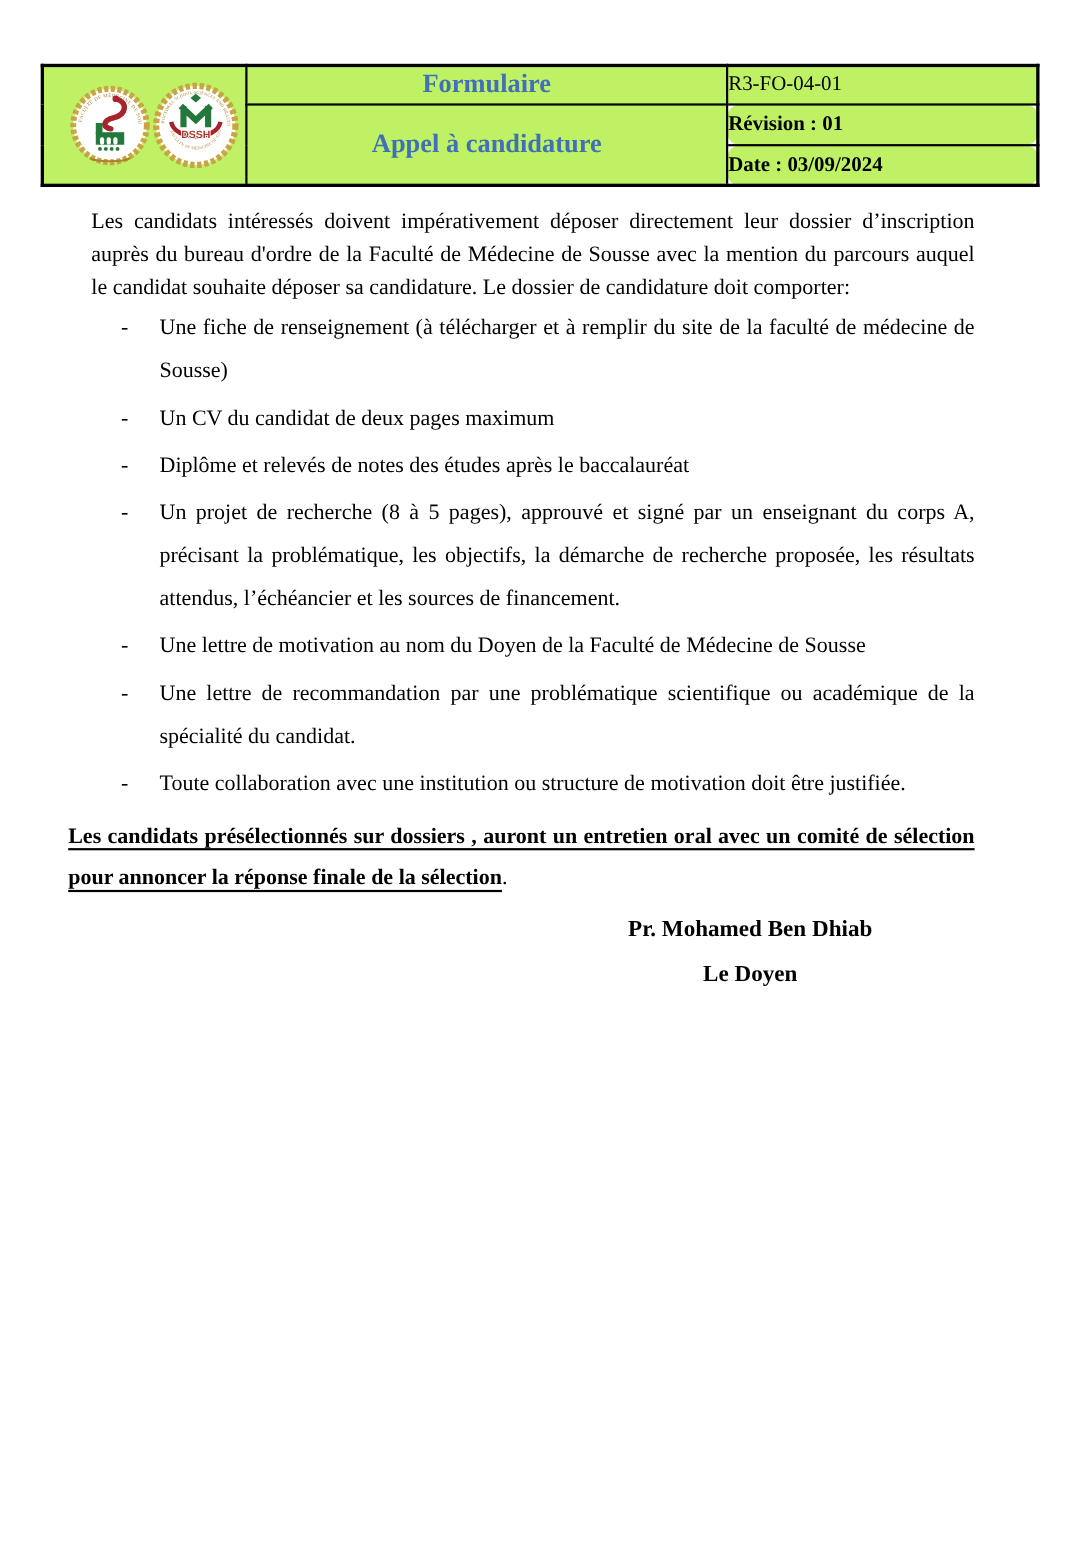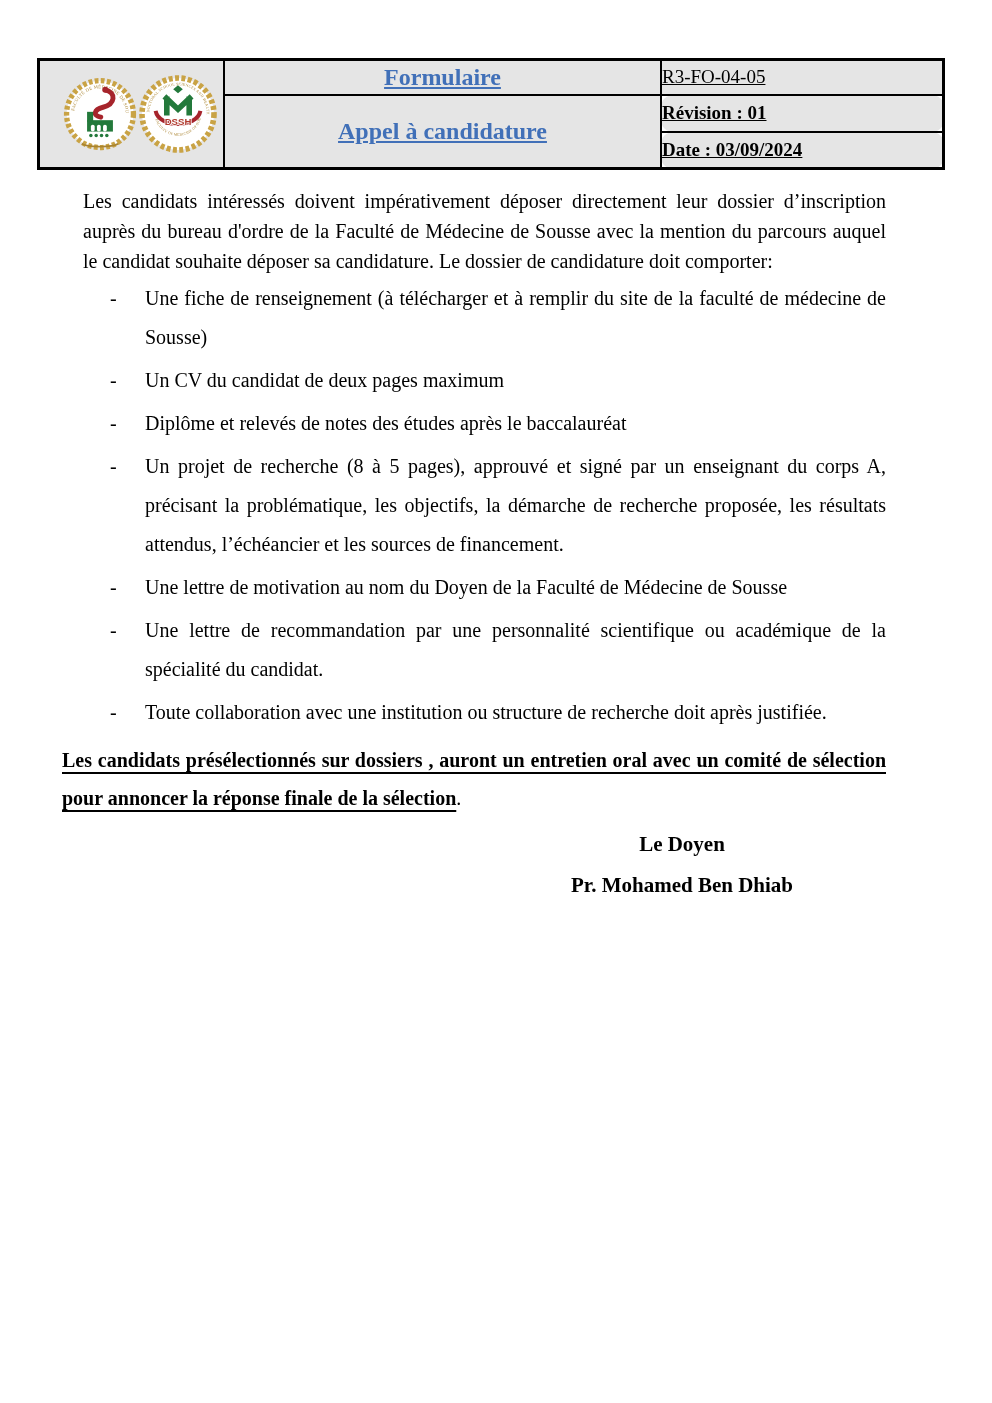--- a/index.html
+++ b/index.html
@@ -10,21 +10,21 @@
     font-family:"Liberation Serif","DejaVu Serif",serif;
     color:#000;
     overflow:hidden;
   }
   
   .header-table{
     position:absolute;left:37px;top:58px;
     width:898px;border-collapse:collapse;table-layout:fixed;
     border:3px solid #000;
   }
-  .header-table td{border:2.5px solid #000;padding:0;background:#e5e5e5;text-decoration:underline;}
+  .header-table td{border:2.5px solid #000;padding:0;background:#bef264;}
   .logo-cell{width:183px;vertical-align:top;}
   .logo-wrap{display:flex;align-items:flex-start;padding:11px 0 0 22px;}
   .title-cell{
     width:435px;text-align:center;vertical-align:middle;
     color:#4170B8;font-weight:bold;font-size:24px;
   }
   .ref-cell{width:280px;font-size:19px;vertical-align:middle;padding-left:10px;}
   .ref-bold{font-weight:bold;border-radius:12px;}
   .row1{height:35px;}
   .row2{height:37px;}
@@ -125,21 +125,21 @@
             <path d="M22,46 C26,68 74,68 78,46" fill="none" stroke="#A6242B" stroke-width="5"></path>
             <text x="50" y="64" text-anchor="middle" font-size="12" font-weight="bold" fill="#B03A2E" font-family="Liberation Sans,sans-serif" paint-order="stroke" stroke="#ffffff" stroke-width="2">DSSH</text>
           </svg>
 
         </div>
       </td>
       <td class="title-cell">
         <span>Formulaire</span>
       </td>
       <td class="ref-cell">
-        <span>R3-FO-04-05</span>
+        <span>R3-FO-04-01</span>
       </td>
     </tr>
     <tr class="row2">
       <td class="title-cell" rowspan="2">
         <span>Appel à candidature</span>
       </td>
       <td class="ref-cell ref-bold">
         <span>Révision : 01</span>
       </td>
     </tr>
@@ -154,25 +154,25 @@
   <div class="content">
 
     <p class="intro">Les candidats intéressés doivent impérativement déposer directement leur dossier d’inscription auprès du bureau d'ordre de la Faculté de Médecine de Sousse avec la mention du parcours auquel le candidat souhaite déposer sa candidature. Le dossier de candidature doit comporter:</p>
 
     <ul class="req-list">
       <li>Une fiche de renseignement (à télécharger et à remplir du site de la faculté de médecine de Sousse)</li>
       <li>Un CV du candidat de deux pages maximum</li>
       <li>Diplôme et relevés de notes des études après le baccalauréat</li>
       <li>Un projet de recherche (8 à 5 pages), approuvé et signé par un enseignant du corps A, précisant la problématique, les objectifs, la démarche de recherche proposée, les résultats attendus, l’échéancier et les sources de financement.</li>
       <li>Une lettre de motivation au nom du Doyen de la Faculté de Médecine de Sousse</li>
-      <li>Une lettre de recommandation par une personnalité scientifique ou académique de la spécialité du candidat.</li>
-      <li>Toute collaboration avec une institution ou structure de recherche doit après justifiée.</li>
+      <li>Une lettre de recommandation par une problématique scientifique ou académique de la spécialité du candidat.</li>
+      <li>Toute collaboration avec une institution ou structure de motivation doit être justifiée.</li>
     </ul>
 
     <p class="closing"><span class="u">Les candidats présélectionnés sur dossiers , auront un entretien oral avec un comité de sélection pour annoncer la réponse finale de la sélection</span><span>.</span></p>
 
     <div class="signature">
+      <div>Pr. Mohamed Ben Dhiab</div>
       <div>Le Doyen</div>
-      <div>Pr. Mohamed Ben Dhiab</div>
     </div>
 
   </div>
 </div>
 
 </body></html>

